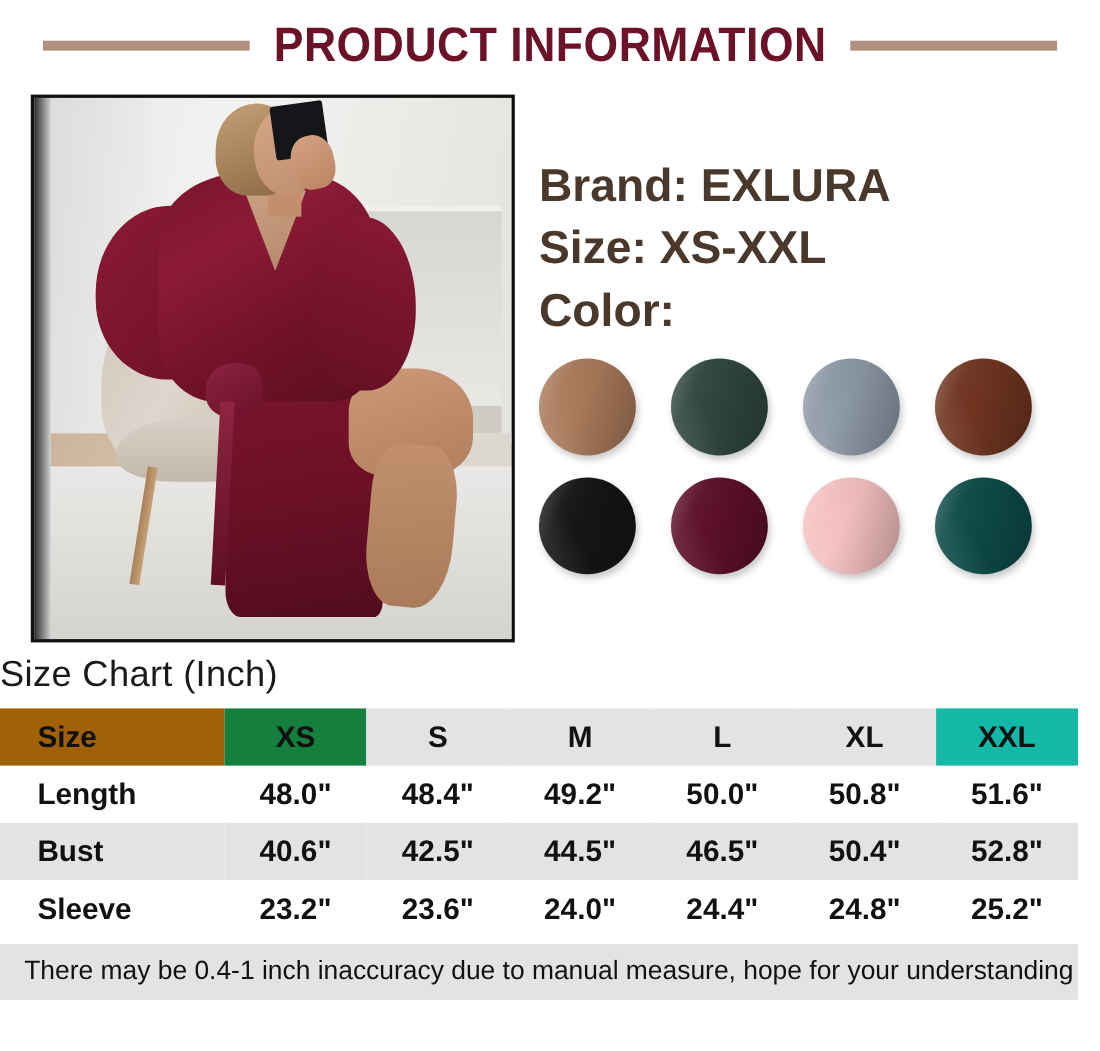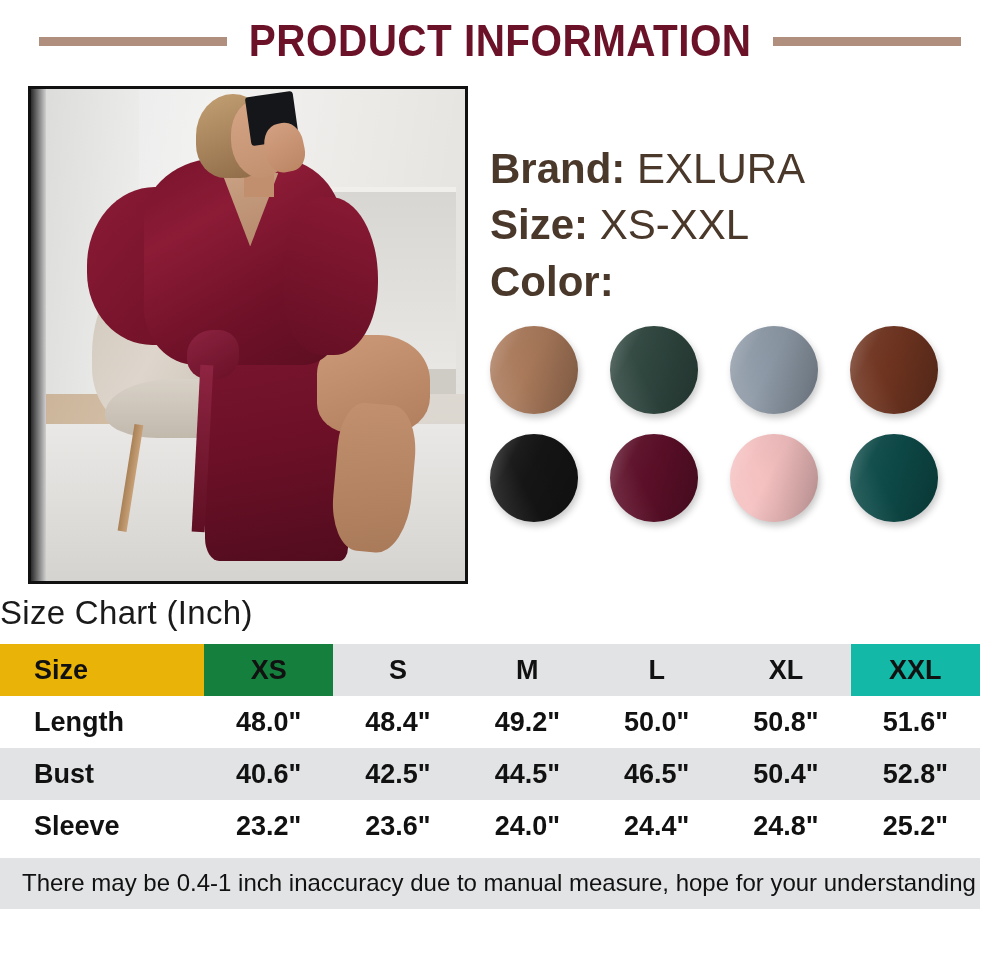--- a/index.html
+++ b/index.html
@@ -203,21 +203,21 @@
     padding-top: 55px;
     box-sizing: border-box;
   }
   .spec-line {
     font-size: 42px;
     font-weight: bold;
     color: #4a382b;
     line-height: 1.34;
     white-space: nowrap;
   }
-  .spec-line .value { font-weight: normal; }
+  .spec-line .value { font-weight: bold; }
 
   .swatch-grid {
     margin-top: 16px;
     display: grid;
     grid-template-columns: repeat(4, 88px);
     grid-gap: 20px 32px;
   }
   .swatch {
     width: 88px;
     height: 88px;
@@ -338,21 +338,21 @@
       <div class="swatch" style="background: rgb(13, 74, 72);"></div>
     </div>
   </div>
 </div>
 
 <div class="chart-title">Size Chart (Inch)</div>
 
 <table class="size-chart">
   <tbody>
     <tr class="band">
-      <td class="rowlabel" style="background: #eab308;">Size</td>
+      <td class="rowlabel" style="background: #a16207;">Size</td>
       <td style="background: #15803d;">XS</td>
       <td style="background: rgb(226, 227, 229);">S</td>
       <td style="background: rgb(226, 227, 229);">M</td>
       <td style="background: rgb(226, 227, 229);">L</td>
       <td style="background: rgb(226, 227, 229);">XL</td>
       <td style="background: #14b8a6;">XXL</td>
     </tr>
     <tr>
       <td class="rowlabel">Length</td>
       <td>48.0"</td>

